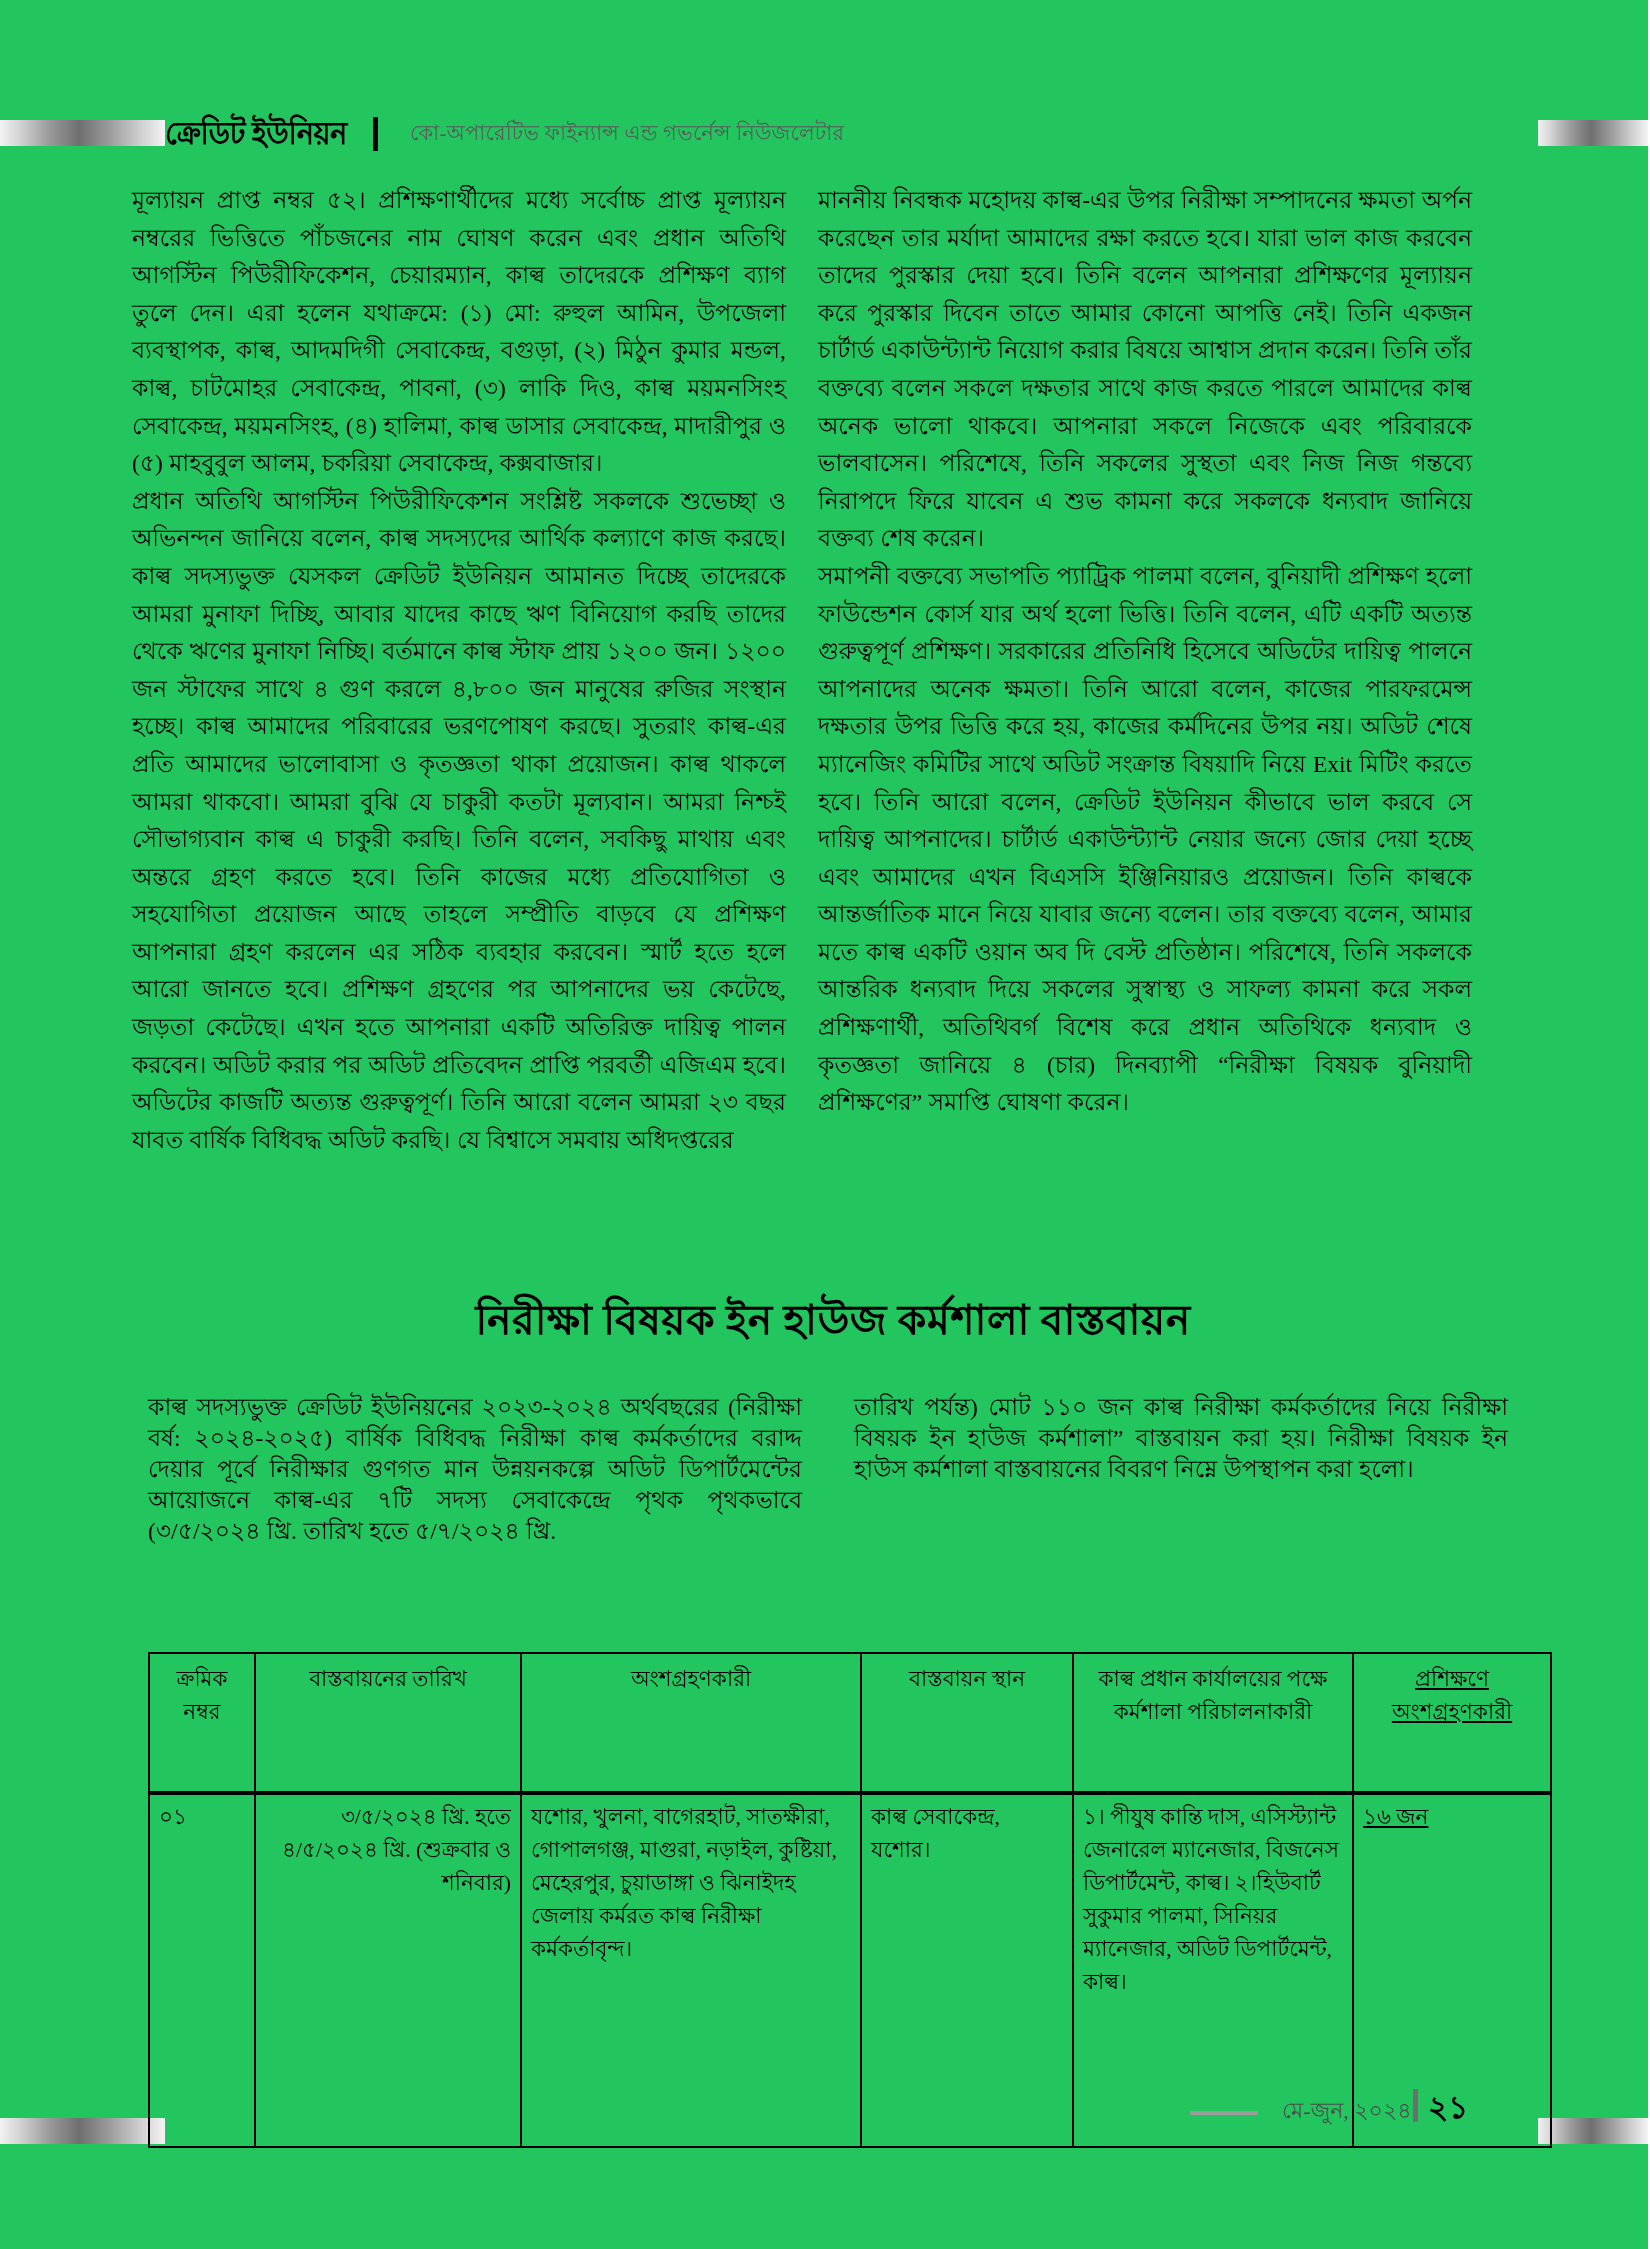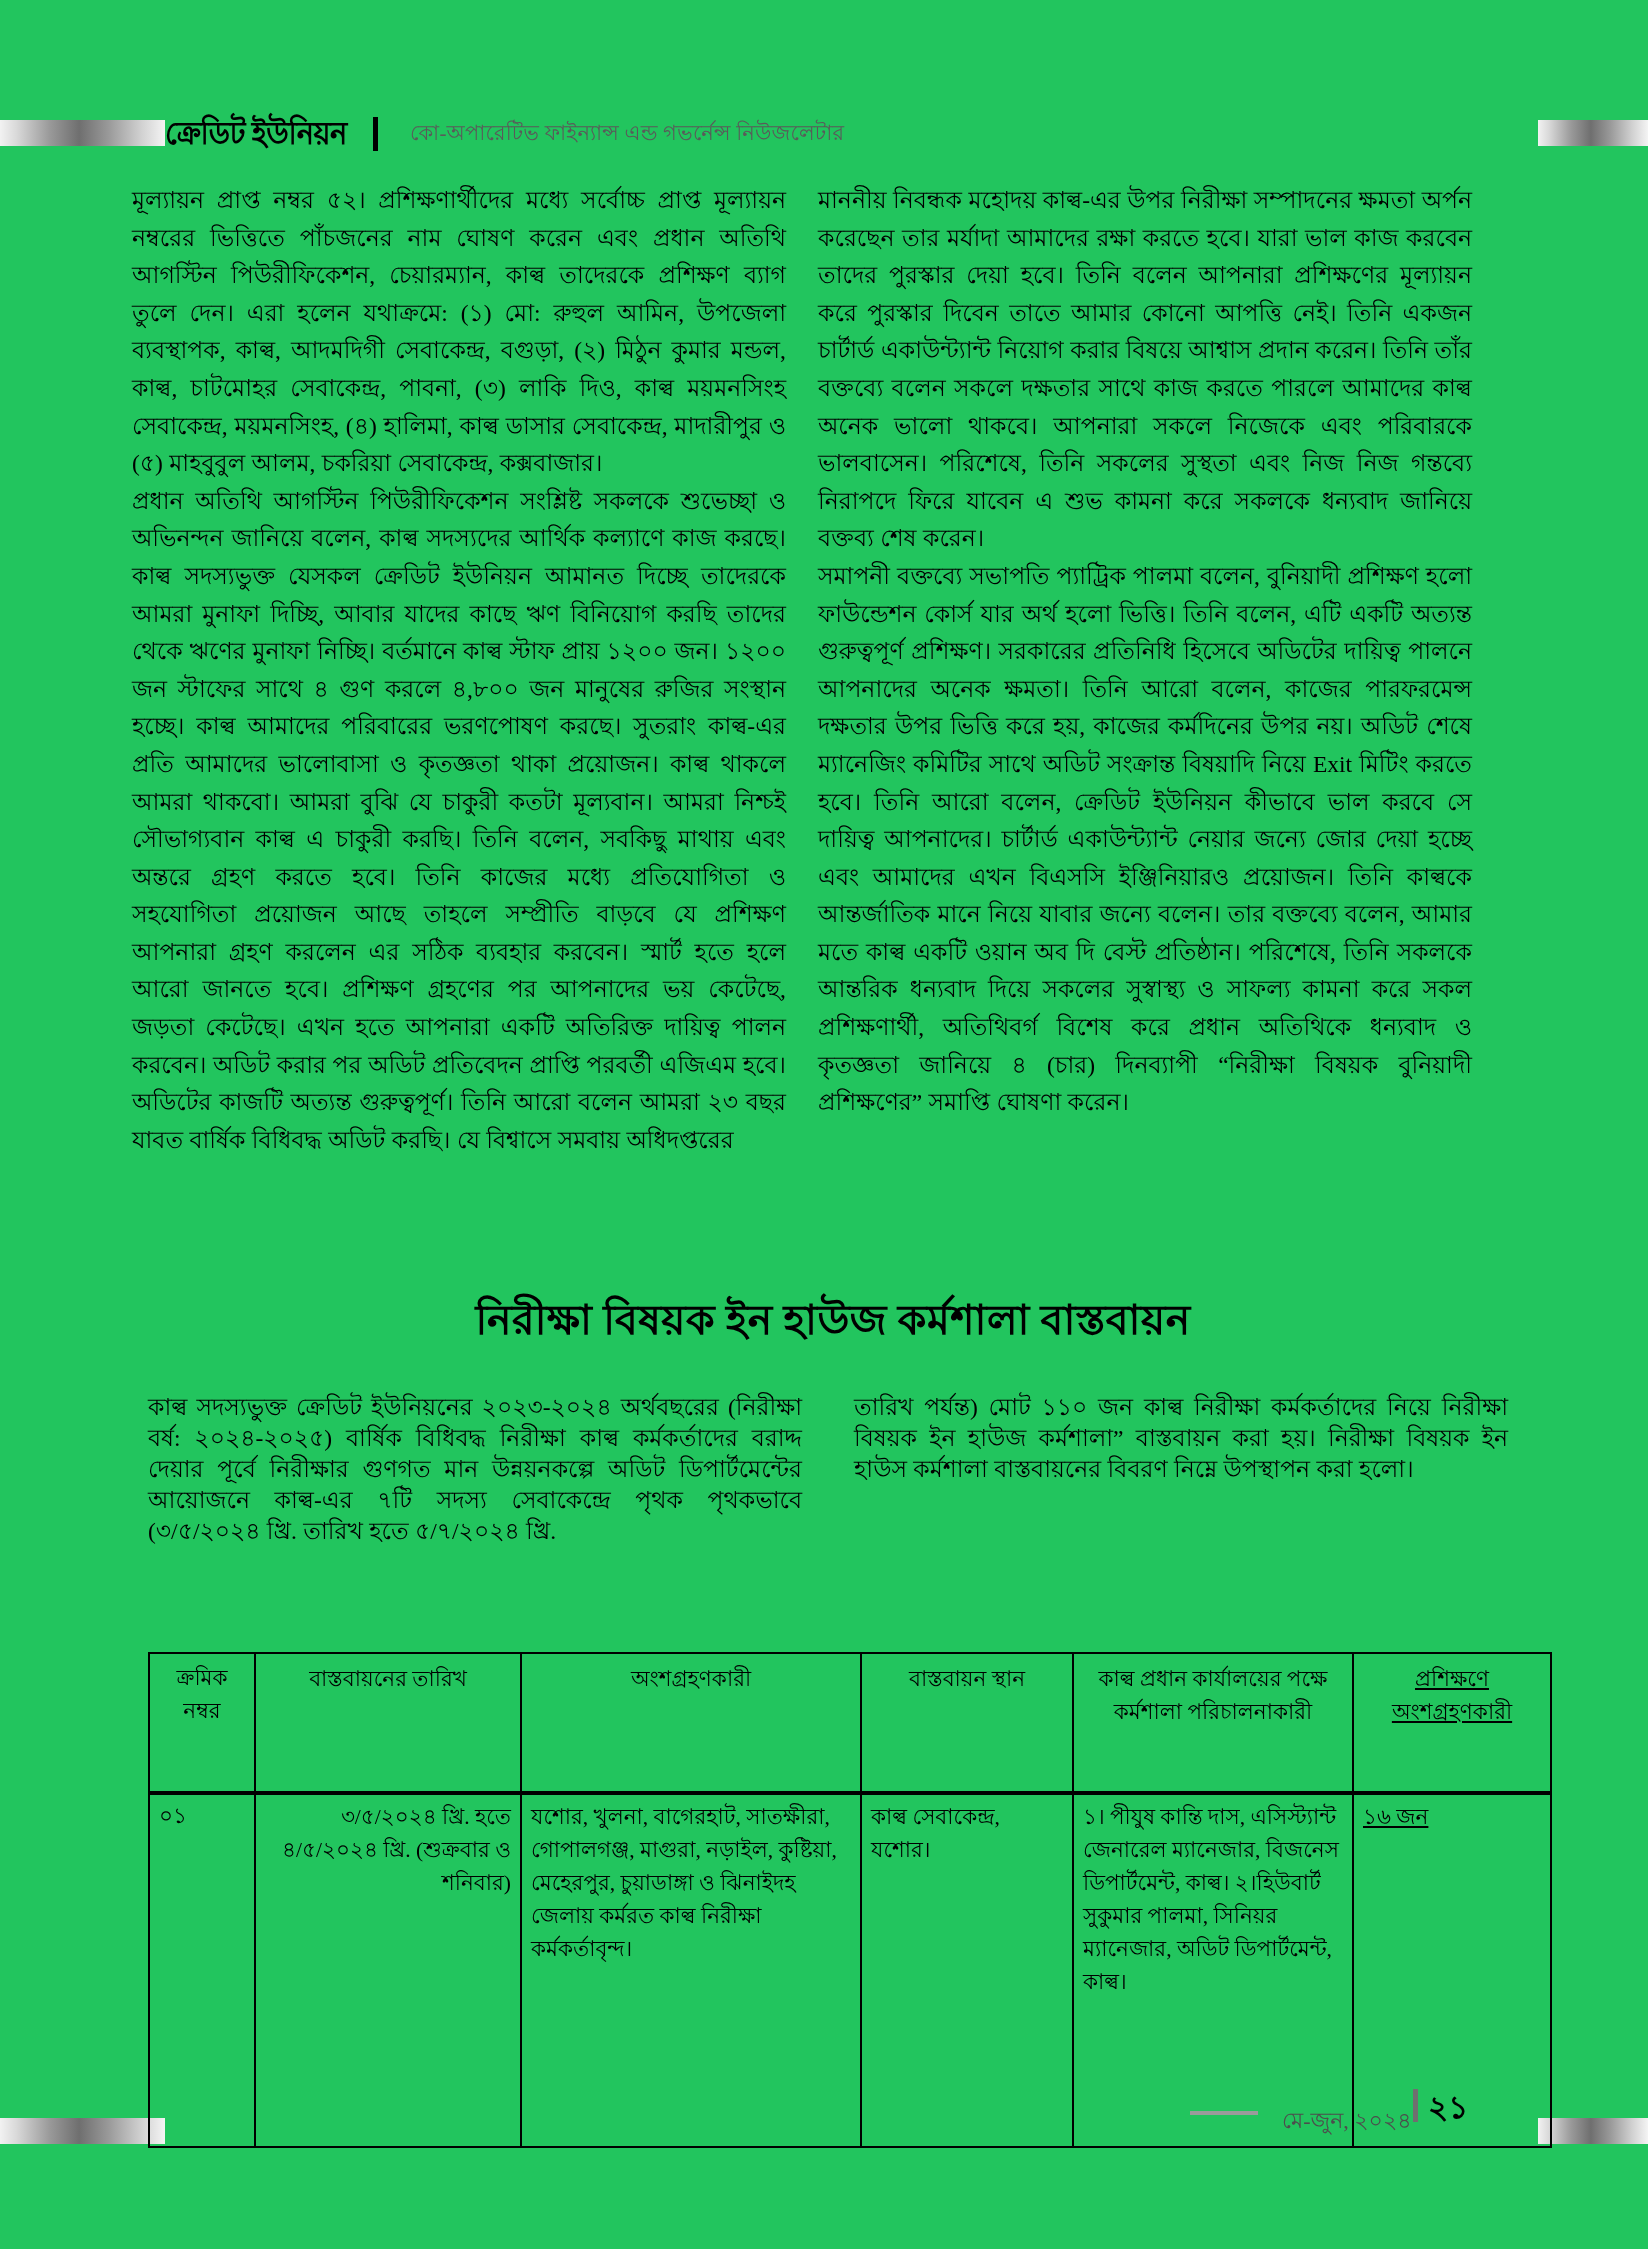--- a/index.html
+++ b/index.html
@@ -142,21 +142,21 @@
     height: 118px;
     vertical-align: top;
     padding-top: 9px;
   }
   table.workshop thead tr th {
     border-bottom: 4px solid #000;
   }
   table.workshop tbody td {
     height: 335px;
   }
-  .c-sl     { width: 86px;  text-align: left; font-family: Liberation Mono, monospace; }
+  .c-sl     { width: 86px;  text-align: left; }
   .c-date   { width: 246px; text-align: right; }
   .c-part   { width: 320px; text-align: left; }
   .c-venue  { width: 192px; text-align: left; }
   .c-fac    { width: 260px; text-align: left; }
   .c-count  { width: 178px; text-align: left; text-decoration: underline; }
 
   .c-date.body { text-align: right; }
 
   
   .footer {
@@ -170,21 +170,21 @@
     position: absolute;
     left: 1190px;
     top: 20px;
     width: 68px;
     height: 4px;
     background: #9b9b9b;
   }
   .footer-date {
     position: absolute;
     left: 1282px;
-    top: 12px;
+    top: 2px;
     font-size: 22px;
     color: #4d4d4d;
     white-space: nowrap;
   }
   .footer-sep {
     position: absolute;
     left: 1413px;
     top: -2px;
     width: 5px;
     height: 33px;

